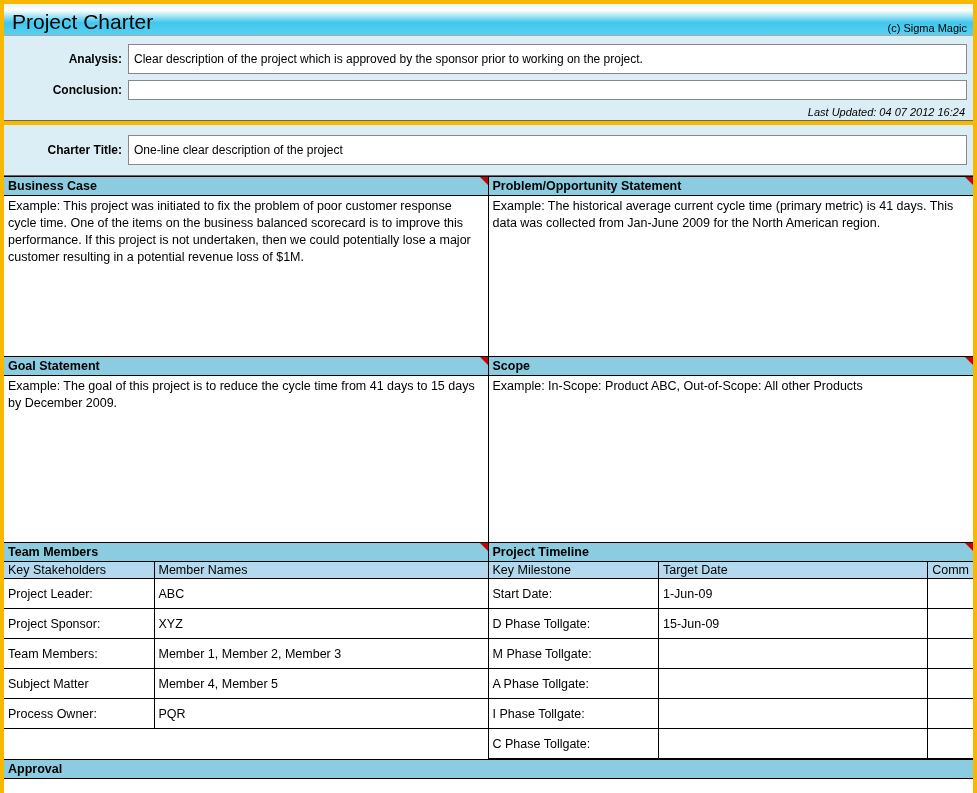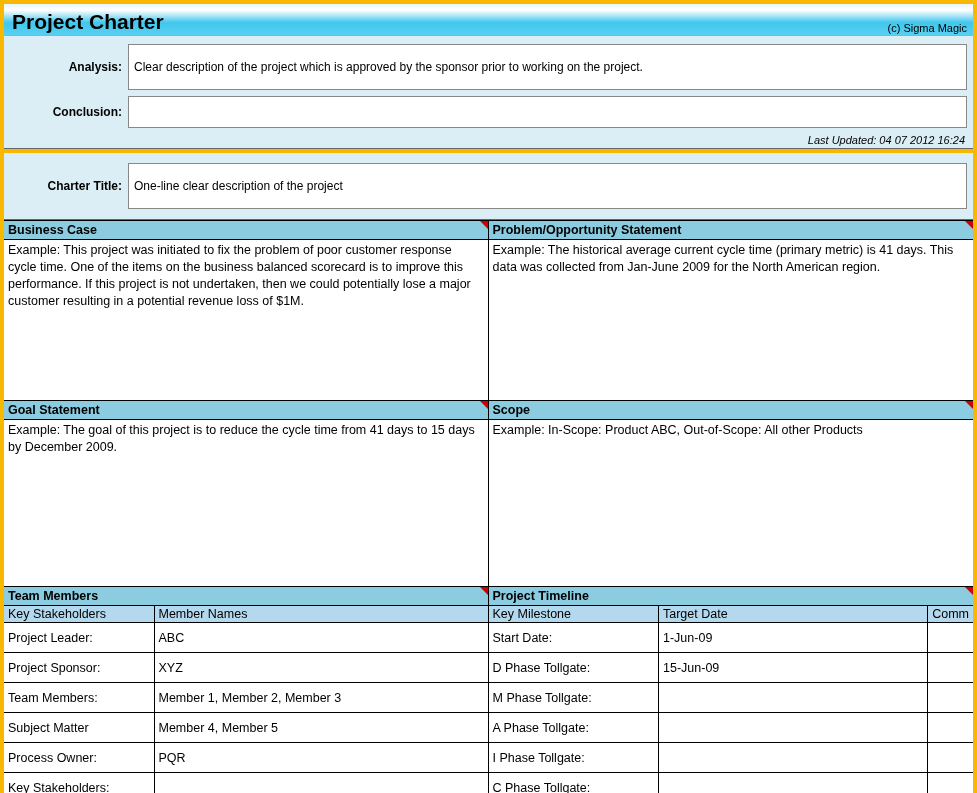--- a/index.html
+++ b/index.html
@@ -16,21 +16,21 @@
     background: #fff;
   }
   .title-bar {
     background: linear-gradient(to bottom, #e7f5fb 0%, #ffffff 20%, #41c7ed 60%, #58d0f1 100%);
     border-bottom: 1px solid #aaa;
     position: relative;
     padding: 6px 8px 1px 8px;
   }
   .title-text {
     font-size: 21px;
-    font-weight: bold;
+    font-weight: normal;
     color: #000;
   }
   .copyright {
     position: absolute;
     right: 6px;
     bottom: 1px;
     font-size: 11px;
     color: #000;
   }
   .meta-area {
@@ -47,21 +47,21 @@
     width: 118px;
     text-align: right;
     font-weight: bold;
     padding-right: 6px;
     font-size: 12px;
   }
   .meta-input {
     flex: 1;
     background: #fff;
     border: 1px solid #888;
-    padding: 15px 5px;
+    padding: 7px 5px;
     min-height: 20px;
     font-size: 12px;
   }
   .last-updated {
     text-align: right;
     font-size: 11px;
     padding-right: 2px;
     font-style: italic;
   }
   .divider-gold {
@@ -224,24 +224,20 @@
               <td>Member 1, Member 2, Member 3</td>
             </tr>
         <tr>
               <td>Subject Matter</td>
               <td>Member 4, Member 5</td>
             </tr>
         <tr>
               <td>Process Owner:</td>
               <td>PQR</td>
             </tr>
-        <tr>
-              <td>Key Stakeholders:</td>
-              <td></td>
-            </tr>
       </tbody>
         </table>
     </div>
     <div class="col">
       <div class="section-header comment-mark">Project Timeline</div>
       <table class="inner">
         <tbody>
             <tr>
           <th style="width:170px">Key Milestone</th>
           <th>Target Date</th>

